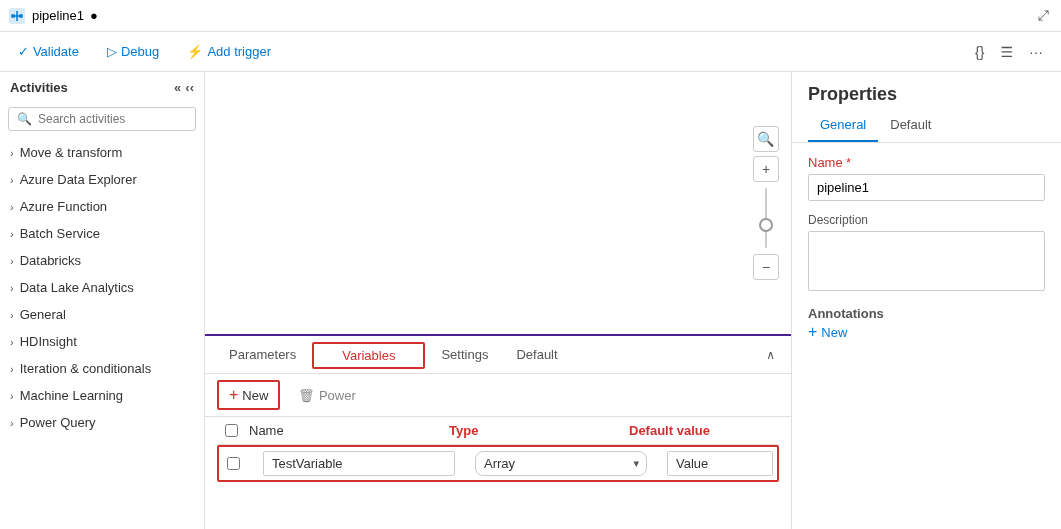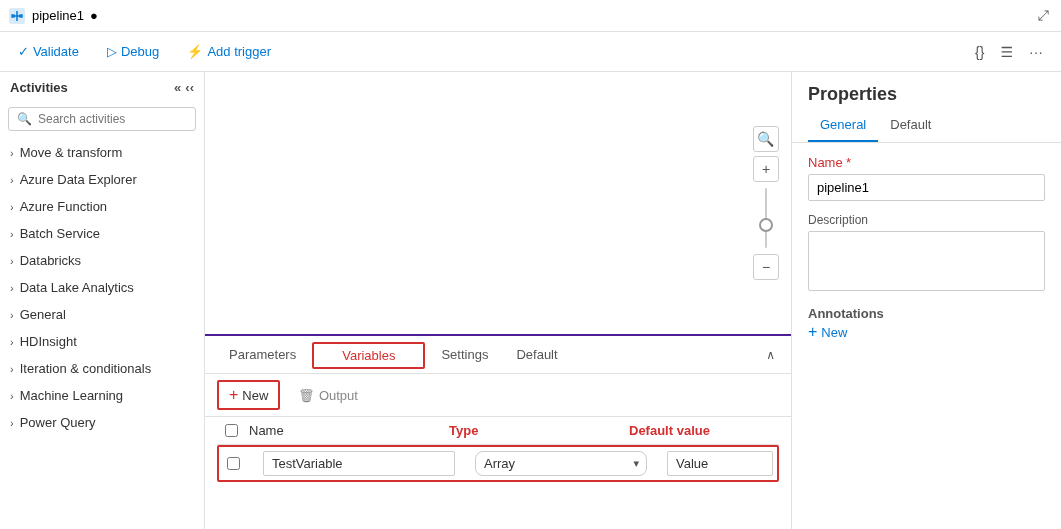--- a/index.html
+++ b/index.html
@@ -277,21 +277,21 @@
         <span class="tab-collapse">∧</span>
       </div>
 
       <div class="panel-toolbar">
         <button class="panel-btn">
           <span style="color:#d32f2f; font-size:16px;">+</span>
           <span>New</span>
         </button>
         <button class="panel-btn-del">
           <span>🗑</span>
-          <span>Output</span>
+          <span>Power</span>
         </button>
       </div>
 
       <div class="variables-table">
         <div class="table-header">
           <div class="col-check">
             <input type="checkbox" style="">
           </div>
           <div class="col-name">
             <span>Name</span>

